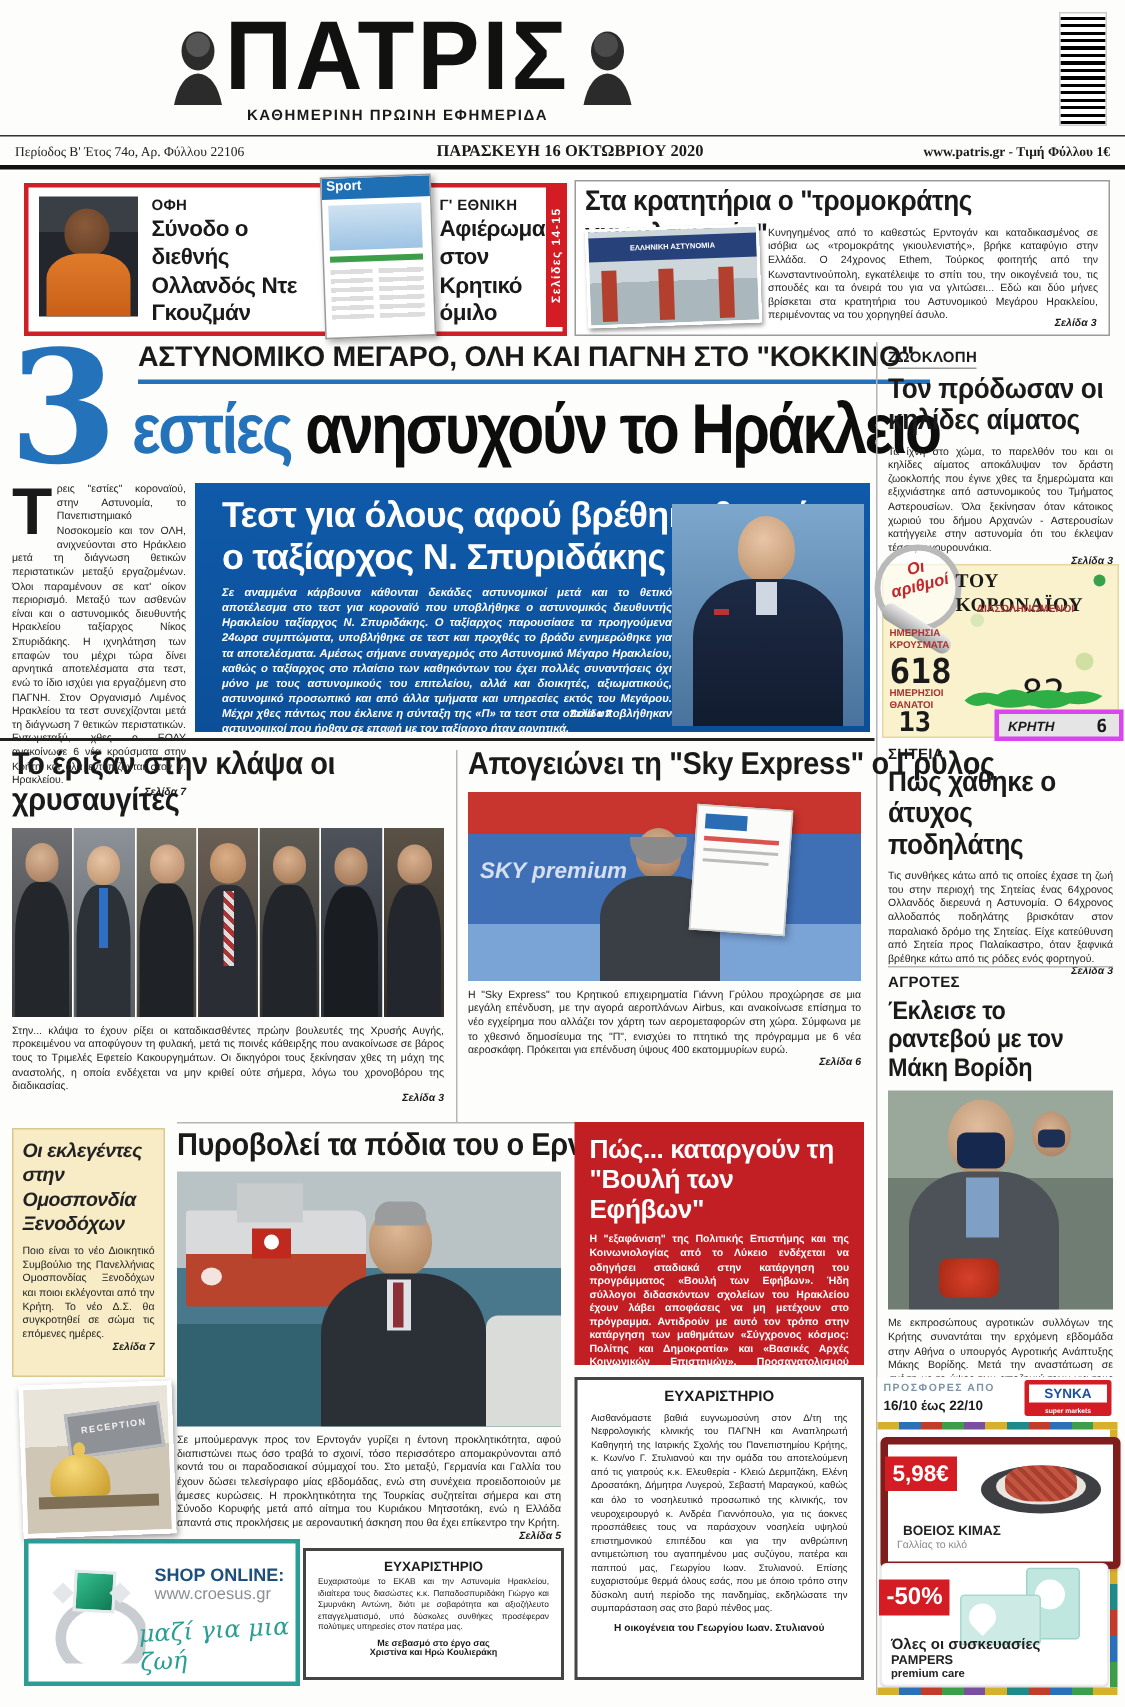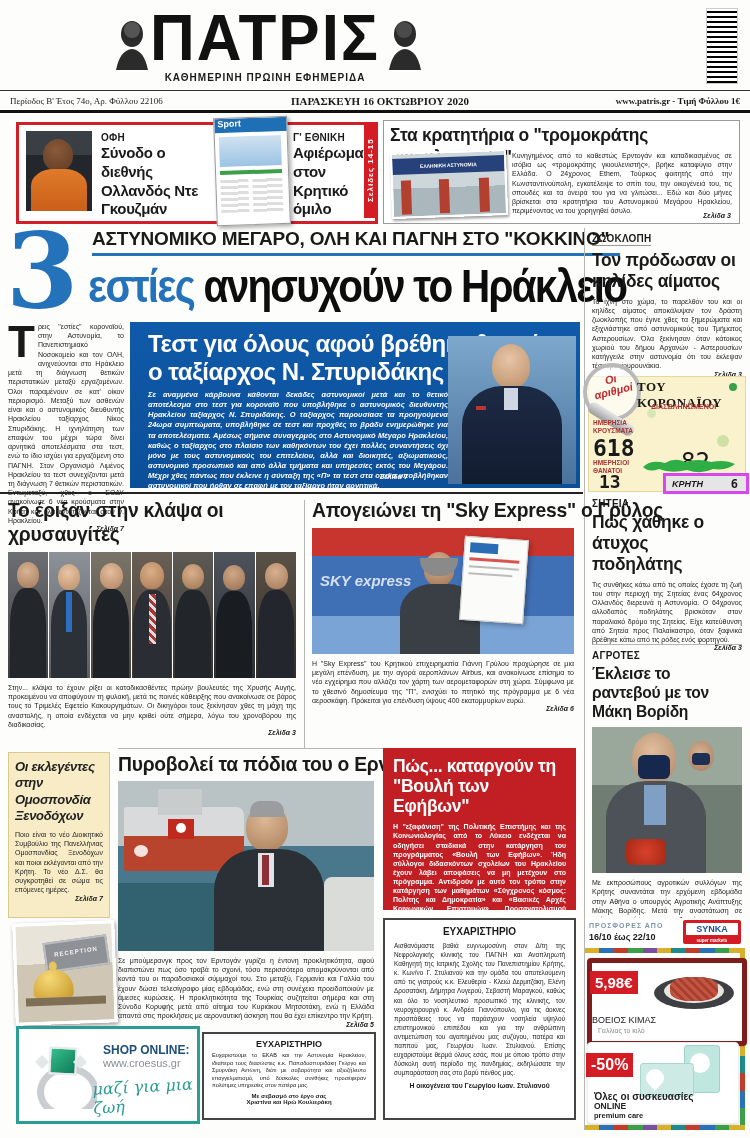--- a/index.html
+++ b/index.html
@@ -172,21 +172,21 @@
           <div class="suit" style="left:2px;top:38px;width:36px;height:88px;background:#23262c;"></div>
         </div>
     </div>
     <div class="bodytxt just" style="margin-top:5px;width:288px;">Στην... κλάψα το έχουν ρίξει οι καταδικασθέντες πρώην βουλευτές της Χρυσής Αυγής, προκειμένου να αποφύγουν τη φυλακή, μετά τις ποινές κάθειρξης που ανακοίνωσε σε βάρος τους το Τριμελές Εφετείο Κακουργημάτων. Οι δικηγόροι τους ξεκίνησαν χθες τη μάχη της αναστολής, η οποία ενδέχεται να μην κριθεί ούτε σήμερα, λόγω του χρονοβόρου της διαδικασίας.</div>
     <div class="pageref" style="font-size:7px;text-align:right;width:288px;">Σελίδα 3</div>
   </div>
 
   <div class="abs" style="left:312px;top:498px;width:264px;">
     <div class="hl cond" style="font-size:21px;width:290px;white-space:nowrap;">Απογειώνει τη "Sky Express" ο Γρύλος</div>
     <div class="photo" style="position:relative;margin-top:6px;width:262px;height:126px;background:linear-gradient(180deg,#c8342e 0 22%,#3f6fb5 22% 70%,#7aa3d6 70% 100%);">
-      <div class="abs" style="left:8px;top:44px;font-size:15px;font-weight:bold;font-style:italic;color:#eef3fa;opacity:.85;">SKY express</div>
+      <div class="abs" style="left:8px;top:44px;font-size:15px;font-weight:bold;font-style:italic;color:#eef3fa;opacity:.85;">SKY premium</div>
       <div class="head" style="left:112px;top:24px;width:30px;height:34px;background:radial-gradient(circle at 45% 35%,#d9b494,#9c7250);"></div>
       <div class="abs" style="left:108px;top:30px;width:38px;height:18px;border-radius:0 0 16px 16px;background:#8a8a8a;"></div>
       <div class="suit" style="left:88px;top:56px;width:80px;height:70px;background:#3a3f46;"></div>
       <div class="abs" style="left:150px;top:10px;width:62px;height:82px;background:#fbfbf9;border:1px solid #ccc;transform:rotate(4deg);box-shadow:2px 2px 5px rgba(0,0,0,.3);">
         <div style="margin:5px;width:28px;height:10px;background:#2a6db5;"></div>
         <div style="margin:5px;width:50px;height:3px;background:#d9534f;"></div>
         <div style="margin:5px;width:50px;height:2px;background:#bbb;"></div>
         <div style="margin:5px;width:44px;height:2px;background:#bbb;"></div>
       </div>
     </div>
@@ -293,32 +293,32 @@
     <div class="abs colorstrip" style="left:0;top:30px;width:160px;height:5px;"></div>
     <div class="abs" style="right:0;top:35px;width:5px;height:172px;background:linear-gradient(180deg,#d8b12c 0 10%,#2a71b8 10% 20%,#c23c2a 20% 30%,#3d9e4a 30% 40%,#7a4fa0 40% 50%,#d8b12c 50% 60%,#1f8a8a 60% 70%,#c23c2a 70% 80%,#2a71b8 80% 90%,#3d9e4a 90% 100%);"></div>
 
     <div class="abs" style="left:2px;top:40px;width:150px;height:78px;background:#fff;border:5px solid #7f1d1d;border-radius:4px;box-shadow:0 1px 2px rgba(0,0,0,.15);">
       <div class="redbadge" style="position:absolute;left:-2px;top:8px;padding:3px 5px;font-size:15px;">5,98€</div>
       <div class="photo" style="left:58px;top:4px;width:88px;height:46px;">
         <div class="abs" style="left:4px;top:10px;width:80px;height:32px;border-radius:50%;background:#3d3f42;"></div>
         <div class="abs" style="left:14px;top:12px;width:60px;height:24px;border-radius:50%;background:#e8e4de;"></div>
         <div class="abs" style="left:20px;top:10px;width:48px;height:24px;border-radius:40%;background:repeating-linear-gradient(45deg,#c25542 0 3px,#a93f2e 3px 6px);"></div>
       </div>
-      <div class="abs" style="left:0;top:52px;font-size:9px;font-weight:normal;color:#222;">ΒΟΕΙΟΣ ΚΙΜΑΣ</div>
+      <div class="abs" style="left:10px;top:52px;font-size:9px;font-weight:bold;color:#222;">ΒΟΕΙΟΣ ΚΙΜΑΣ</div>
       <div class="abs" style="left:6px;top:64px;font-size:7px;color:#888;">Γαλλίας το κιλό</div>
     </div>
 
     <div class="abs" style="left:2px;top:124px;width:150px;height:80px;background:#fff;border:1px solid #eee;border-radius:4px;box-shadow:0 1px 2px rgba(0,0,0,.15);">
       <div class="redbadge" style="position:absolute;left:-2px;top:10px;padding:3px 5px;font-size:16px;">-50%</div>
       <div class="photo" style="left:52px;top:2px;width:94px;height:52px;">
         <div class="abs" style="left:44px;top:0;width:34px;height:46px;background:#bfe6df;border-radius:3px;border:1px solid #9fd4ca;"></div>
         <div class="abs" style="left:50px;top:8px;width:20px;height:20px;border-radius:50%;background:#fff;"></div>
         <div class="abs" style="left:0;top:18px;width:52px;height:32px;background:#cdeae4;border-radius:3px;border:1px solid #a9d8cf;"></div>
         <div class="abs" style="left:6px;top:24px;width:18px;height:18px;background:#fff;border-radius:50% 50% 50% 0;transform:rotate(-45deg);"></div>
       </div>
       <div class="abs" style="left:6px;top:48px;font-size:10px;font-weight:bold;color:#222;">Όλες οι συσκευασίες</div>
-      <div class="abs" style="left:6px;top:58px;font-size:8.5px;font-weight:bold;color:#222;">ONLINE</div>
+      <div class="abs" style="left:6px;top:58px;font-size:8.5px;font-weight:bold;color:#222;">PAMPERS</div>
       <div class="abs" style="left:6px;top:68px;font-size:7.5px;font-weight:bold;color:#222;">premium care</div>
     </div>
     <div class="abs colorstrip" style="left:0;top:207px;width:160px;height:5px;"></div>
   </div>
 
 </div>
 
 </body></html>

